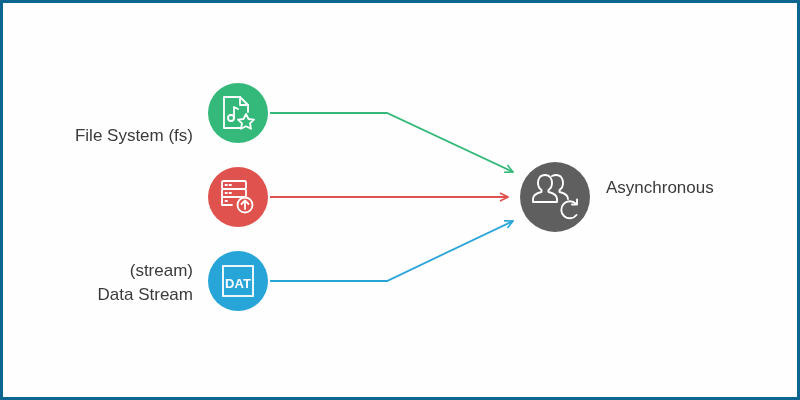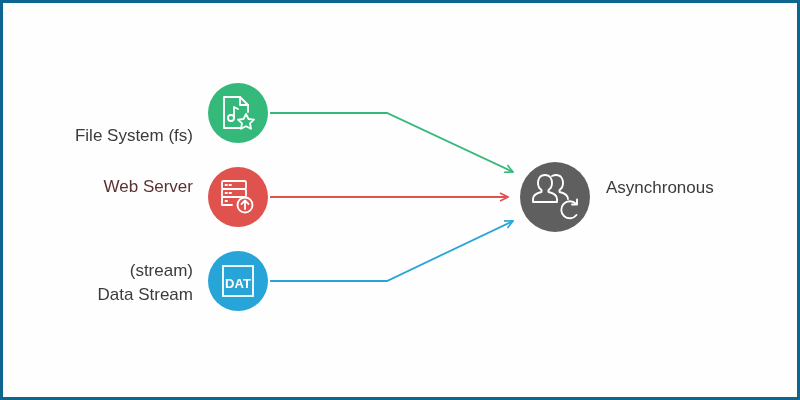--- a/index.html
+++ b/index.html
@@ -89,21 +89,20 @@
       <path d="M572,204.5 L577,204.5 L577,199.5"></path>
     </g>
   </g>
 </svg>
 
 <div class="label right" style="right: 607px; top: 104px; color:#3b3b3b;margin-top:20px;">
   <span>File System (fs)</span>
 </div>
 
 <div class="label right" style="right: 607px; top: 175px; color:#5a3330;">
-  <span>Web Server</span>
 </div>
 
 <div class="label right" style="right: 607px; top: 259px; color:#3b3b3b;">
   <span>(stream)</span>
   <span>Data Stream</span>
 </div>
 
 <div class="label left" style="left: 606px; top: 176px; color:#3b3b3b;">
   <span>Asynchronous</span>
 </div>

